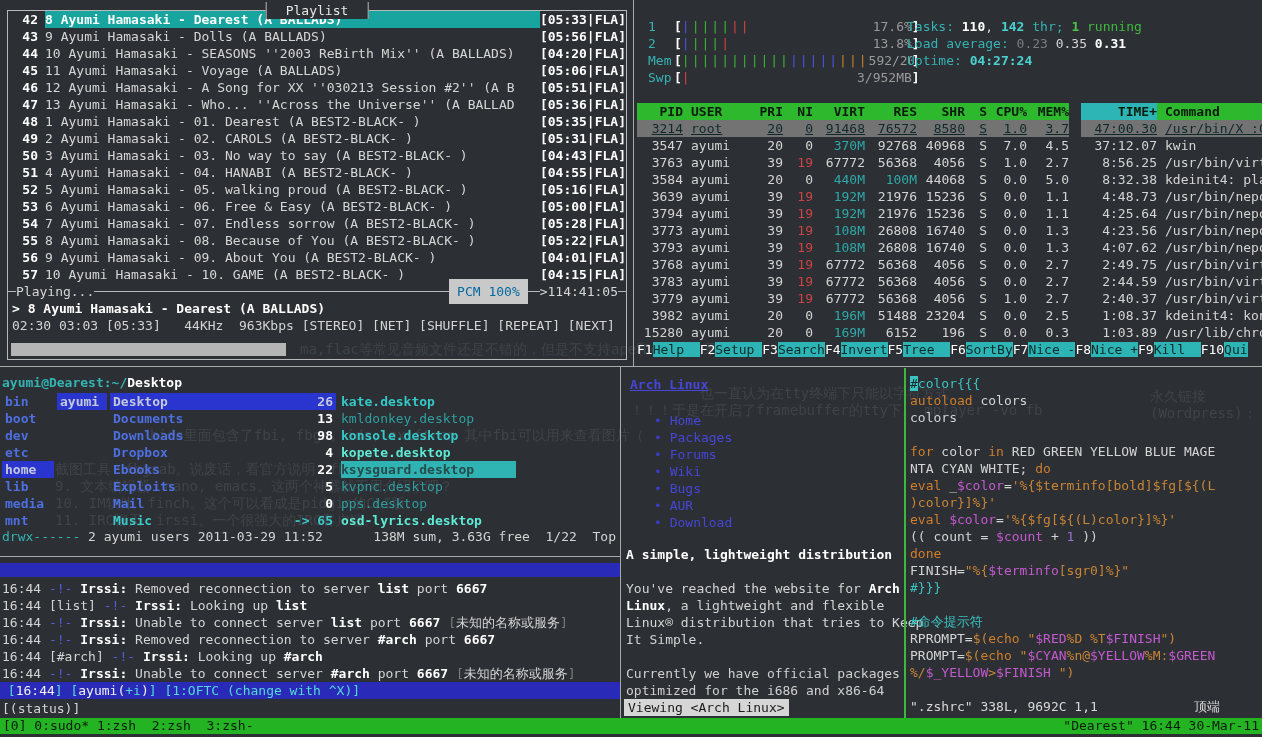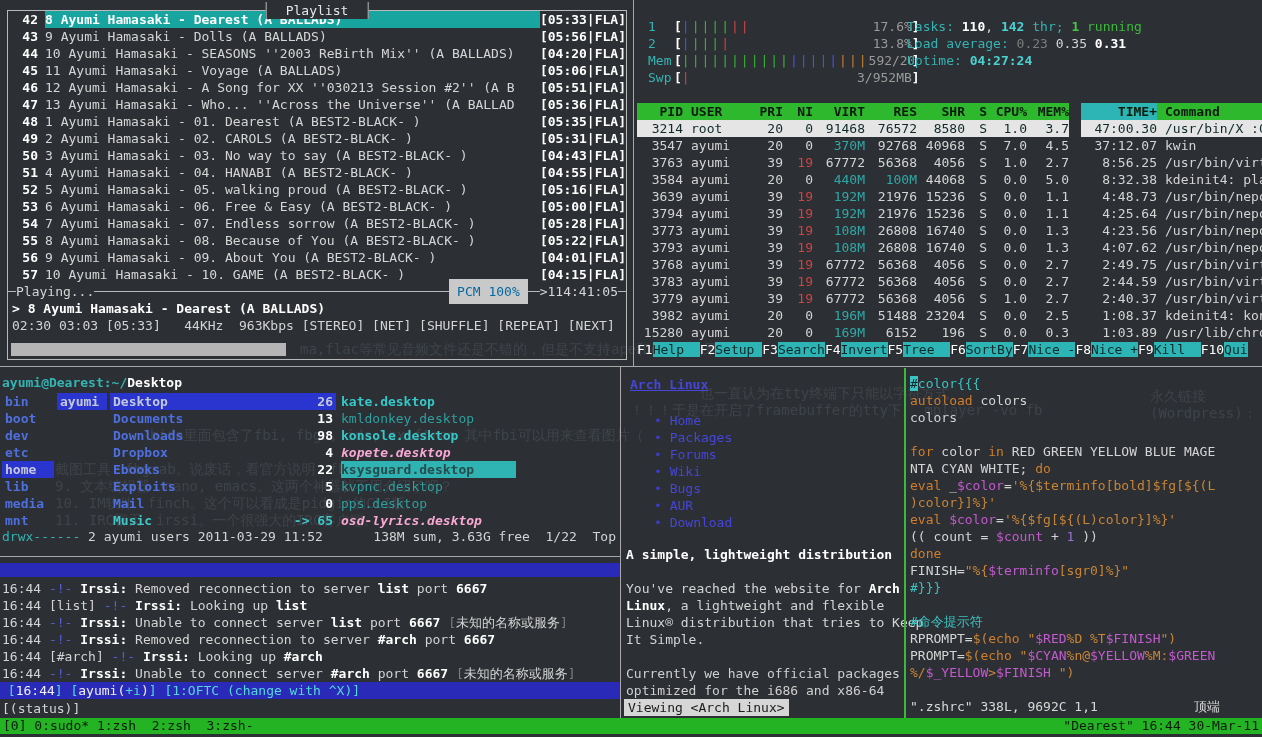--- a/index.html
+++ b/index.html
@@ -56,36 +56,36 @@
   .h-shr{width:48px;text-align:right;flex:none;}
   .h-s{width:22px;text-align:right;flex:none;}
   .h-cpu{width:40px;text-align:right;flex:none;}
   .h-mem{width:42px;text-align:right;flex:none;}
   .h-time{width:76px;text-align:right;flex:none;margin-left:12px;}
   .h-cmd{flex:1;padding-left:8px;overflow:hidden;}
   #hhead{position:absolute;left:0;top:103px;width:625px;}
   #hhead .h-row span{background:#2eb82e;color:#0c1c0c;font-weight:bold;}
   #hhead .h-time{background:#2db4b4 !important;}
   #hrows{position:absolute;left:0;top:120px;width:625px;}
-  .hsel span{background:#e5e5e5;color:#10282a !important;font-weight:normal !important;}
+  .hsel span{background:#737373;color:#10282a !important;font-weight:normal !important;text-decoration:underline;}
   .red{color:#cc4444;} .teal{color:#2fa8a8;}
   #fbar{position:absolute;left:0;top:341px;width:625px;display:flex;height:17px;overflow:hidden;}
   .fk{color:#fff;} .fl{background:#2db4b4;color:#10282a;}
   
   #ranger{left:0;top:368px;width:620px;height:188px;}
   .r-title{position:absolute;left:2px;top:6px;}
   .r-col{position:absolute;top:25px;}
   .r-item{height:17px;display:flex;justify-content:space-between;overflow:hidden;padding:0 3px;}
   .r-dir{color:#4d6fe0;font-weight:bold;}
   .r-size{color:#fff;font-weight:bold;}
   .r-item.sel{background:#2a35cf;}
   .r-item.sel .r-dir,.r-item.sel .r-size{color:#c3c8da;}
   .r-cyan{color:#3cc8c8 !important;}
   .r-file{height:17px;padding:0 3px;}
-  .f-tb{color:#35c8c8;font-weight:bold;} .f-t{color:#2f9f9f;} .f-gb{color:#f9a8d4;font-weight:bold;font-style:italic;}
+  .f-tb{color:#35c8c8;font-weight:bold;} .f-t{color:#2f9f9f;} .f-gb{color:#5eead4;font-weight:bold;}
   .f-sel{background:#2fb3b3;color:#294b4b;font-weight:bold;display:inline-block;padding-right:42px;}
   .r-status{position:absolute;left:2px;top:160px;width:614px;display:flex;justify-content:space-between;}
   
   #irssi{left:0;top:558px;width:620px;height:160px;}
   .i-topic{position:absolute;left:0;top:5px;width:620px;height:14px;background:#2a2ab8;}
   #ilines{position:absolute;left:2px;top:22px;width:616px;}
   .i-line{height:17px;overflow:hidden;}
   .i-sb{position:absolute;left:0;top:124px;width:620px;height:17px;background:#2a2ab8;}
   .i-win{position:absolute;left:2px;top:142px;}
   

